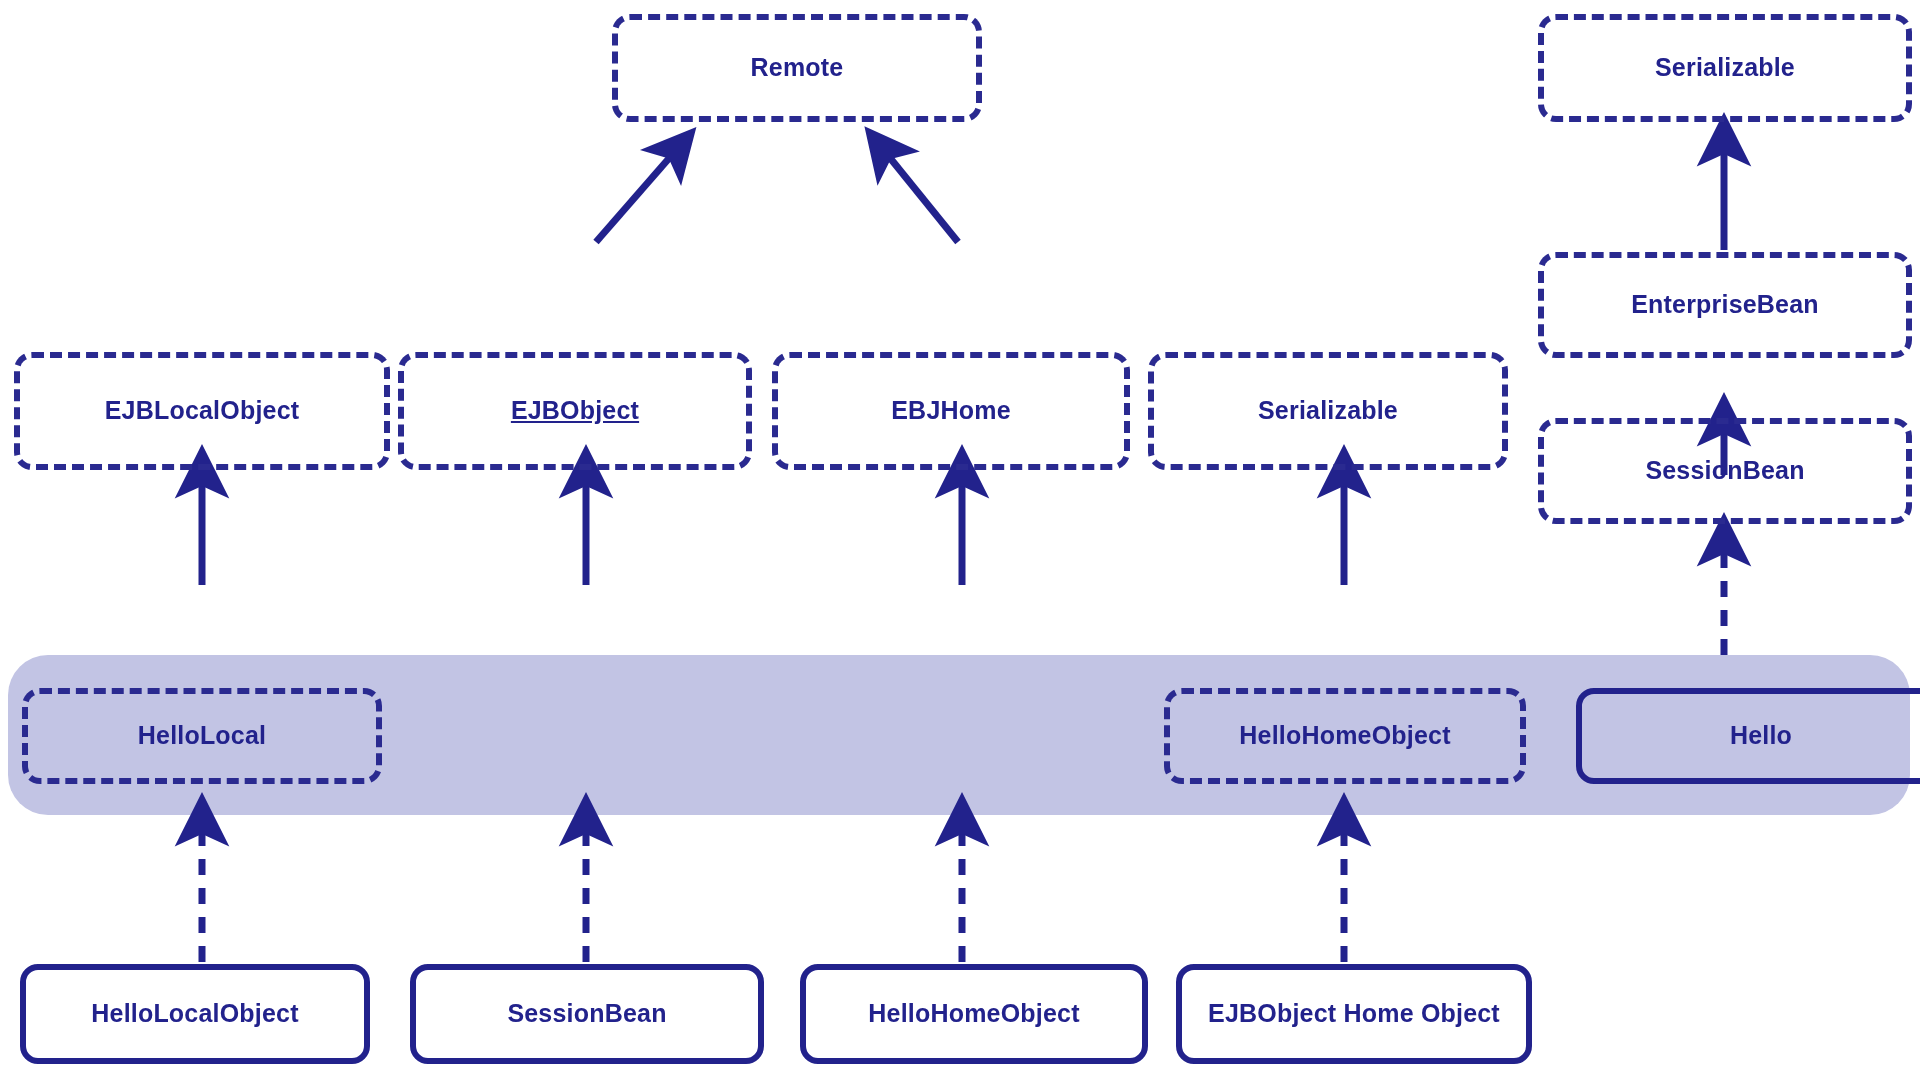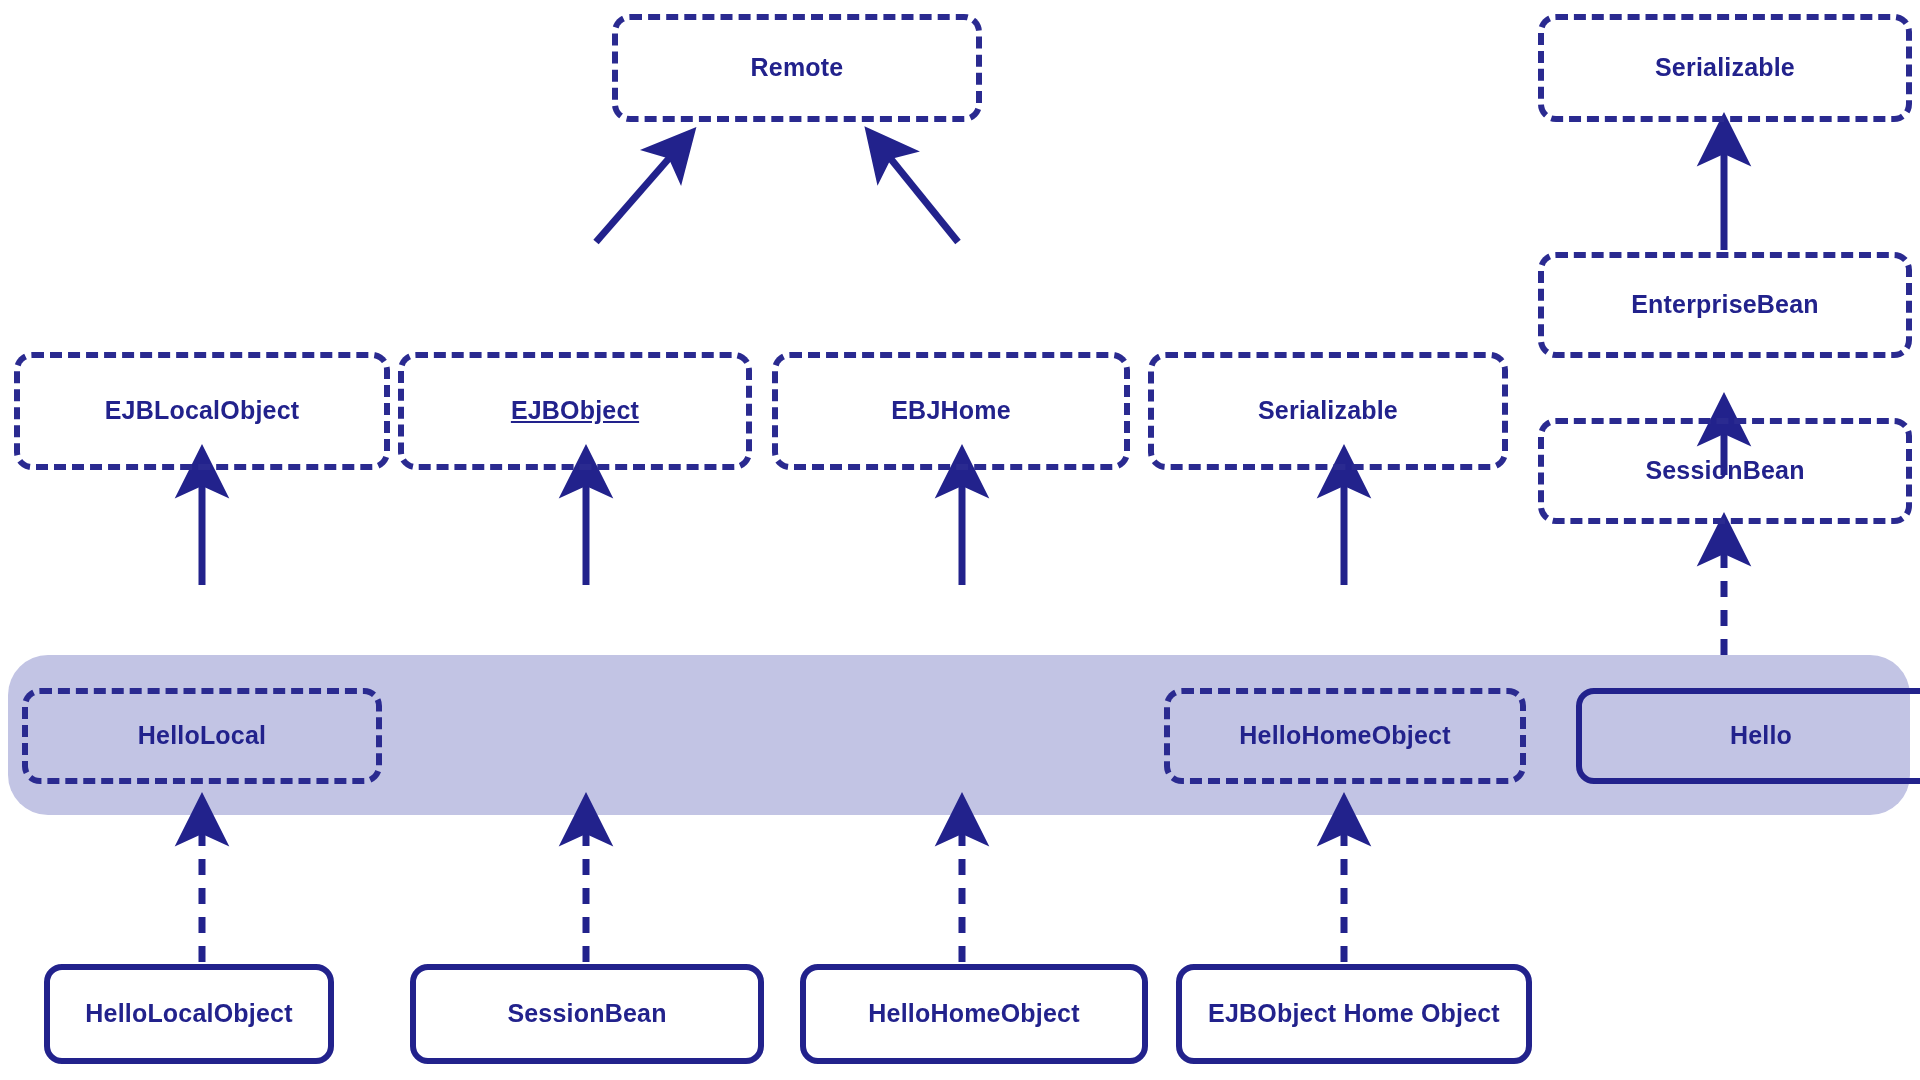--- a/index.html
+++ b/index.html
@@ -141,21 +141,21 @@
 
 
   <div class="node iface" style="left:1164px; top:688px; width:362px; height:96px;">
     <span class="label">HelloHomeObject</span>
   </div>
 
   <div class="node cls cls-on-band" style="left:1540px; top:688px; width:370px; height:96px;margin-left:36px;">
     <span class="label">Hello</span>
   </div>
 
-  <div class="node cls" style="left:44px; top:964px; width:290px; height:100px;">
+  <div class="node cls" style="left:20px; top:964px; width:350px; height:100px;">
     <span class="label">HelloLocalObject</span>
   </div>
 
   <div class="node cls" style="left:410px; top:964px; width:354px; height:100px;">
     <span class="label">SessionBean</span>
   </div>
 
   <div class="node cls" style="left:800px; top:964px; width:348px; height:100px;">
     <span class="label">HelloHomeObject</span>
   </div>

